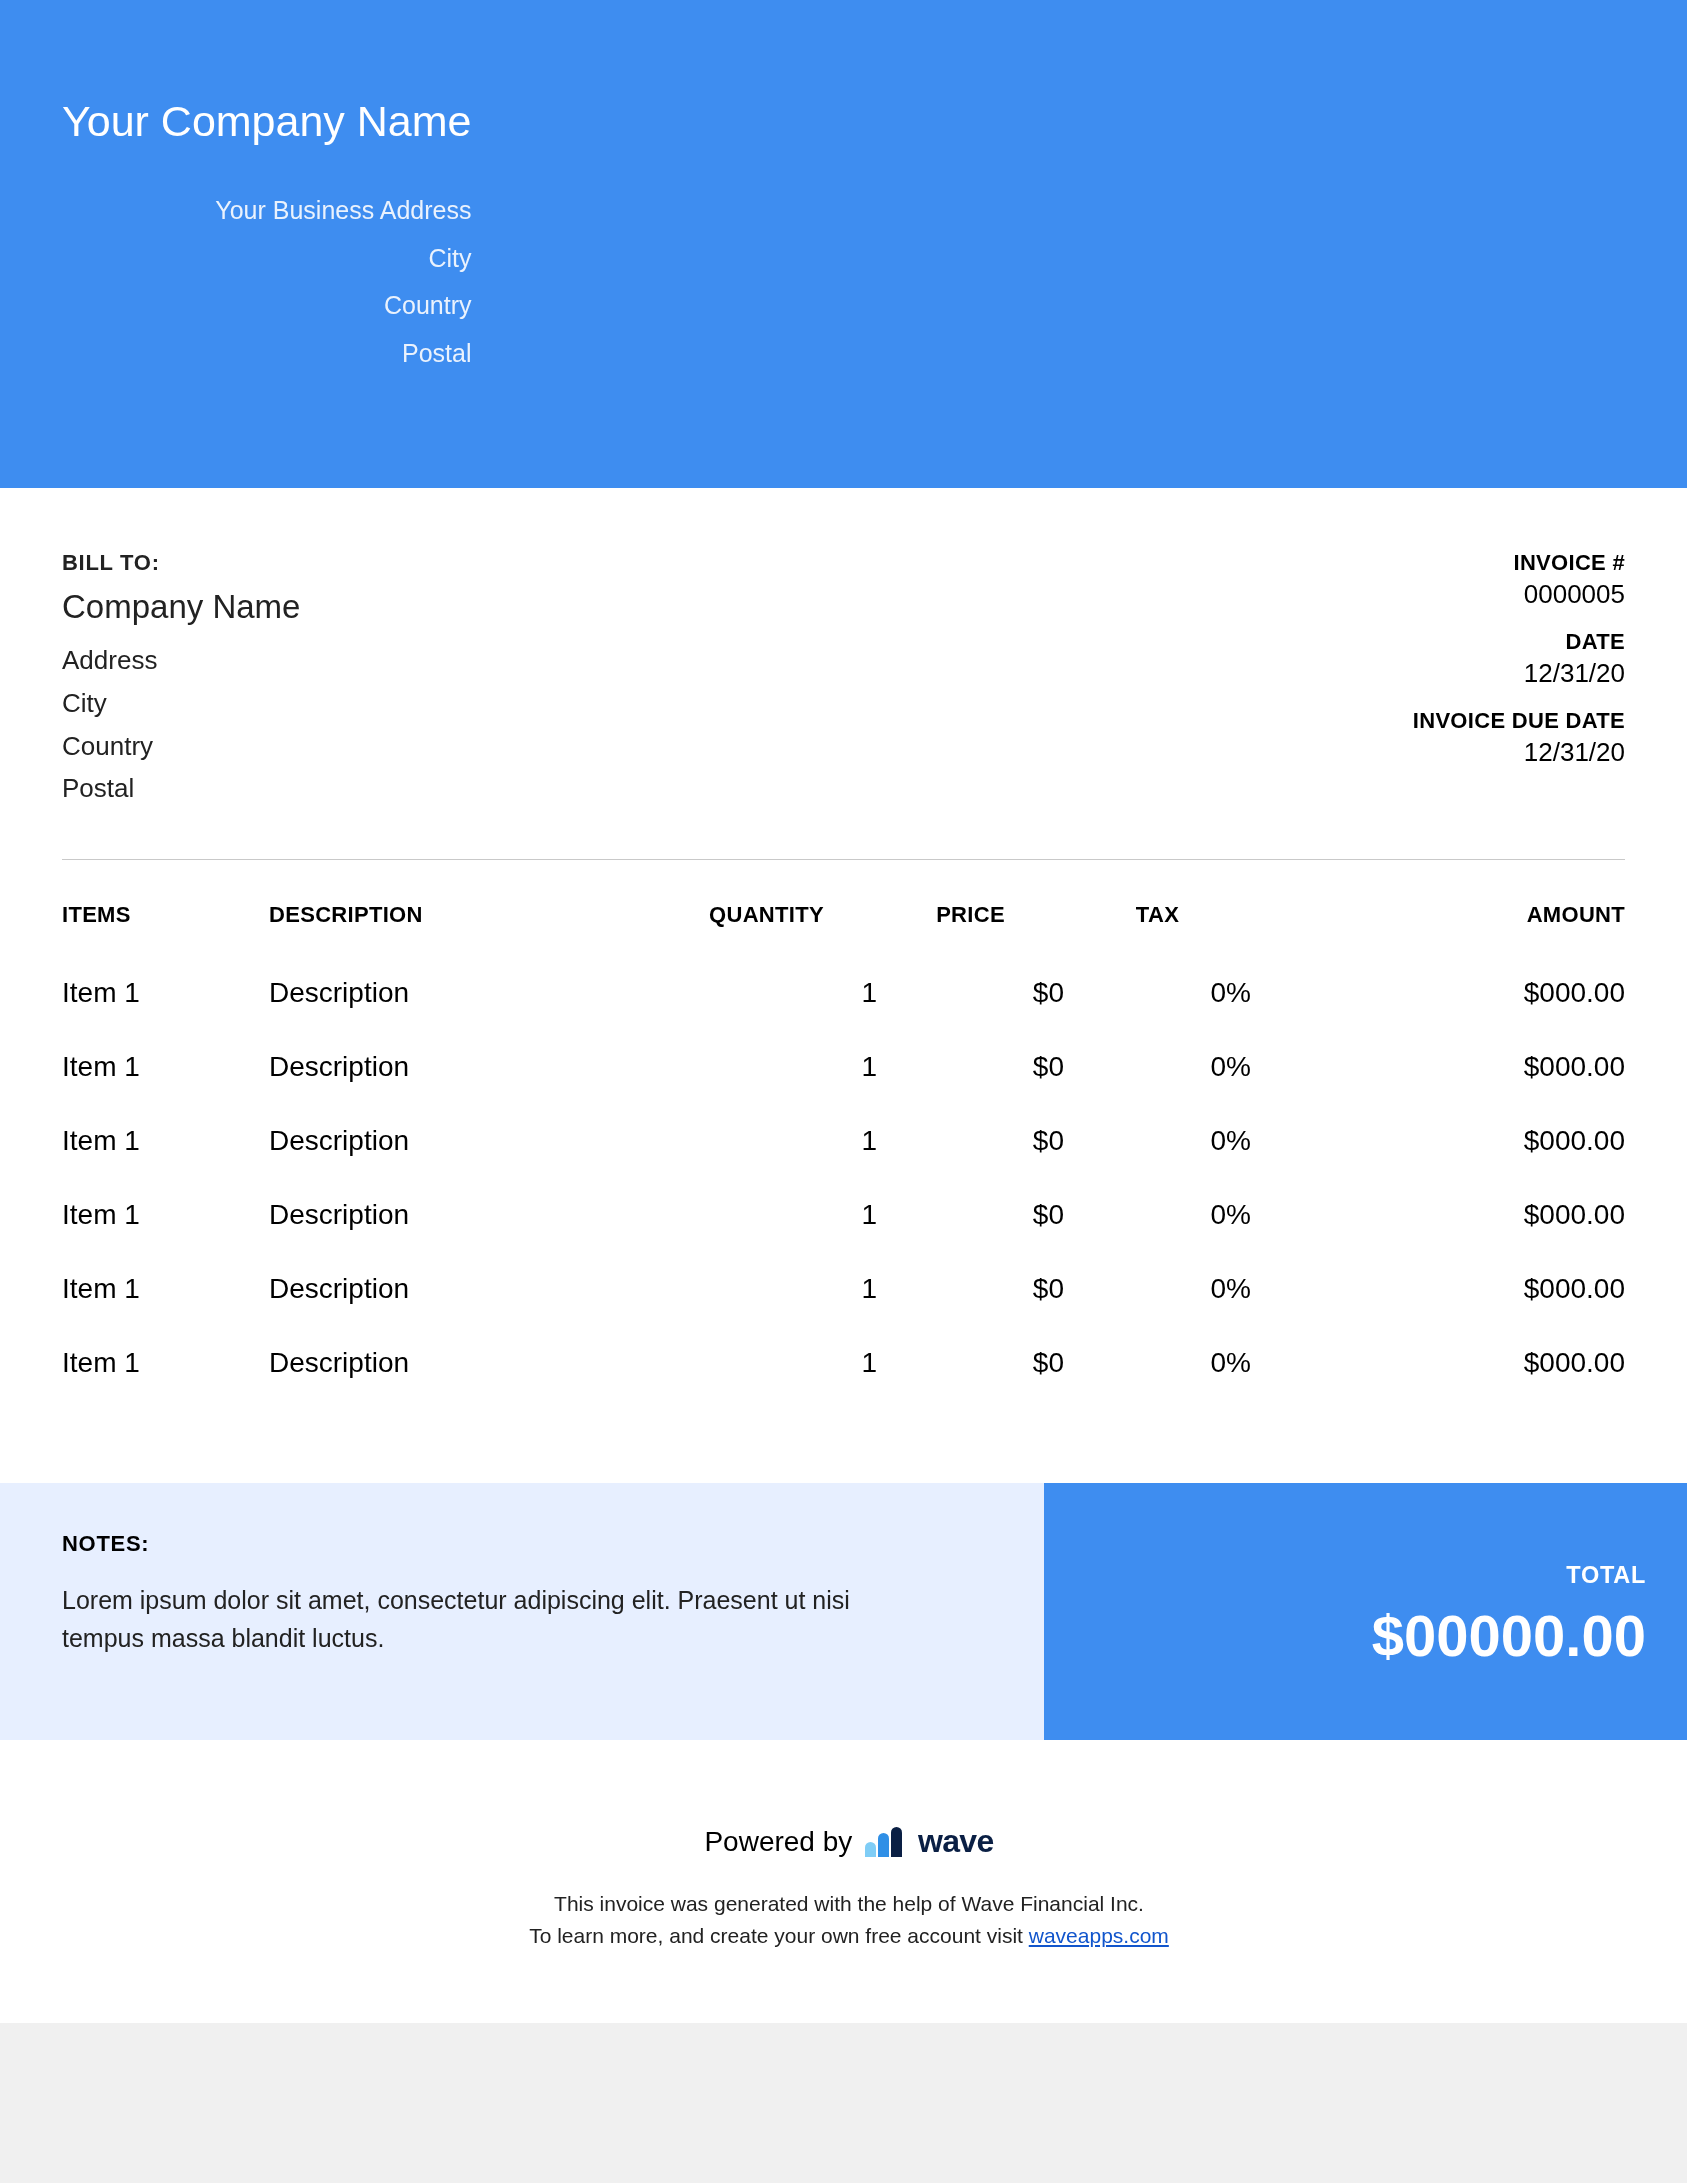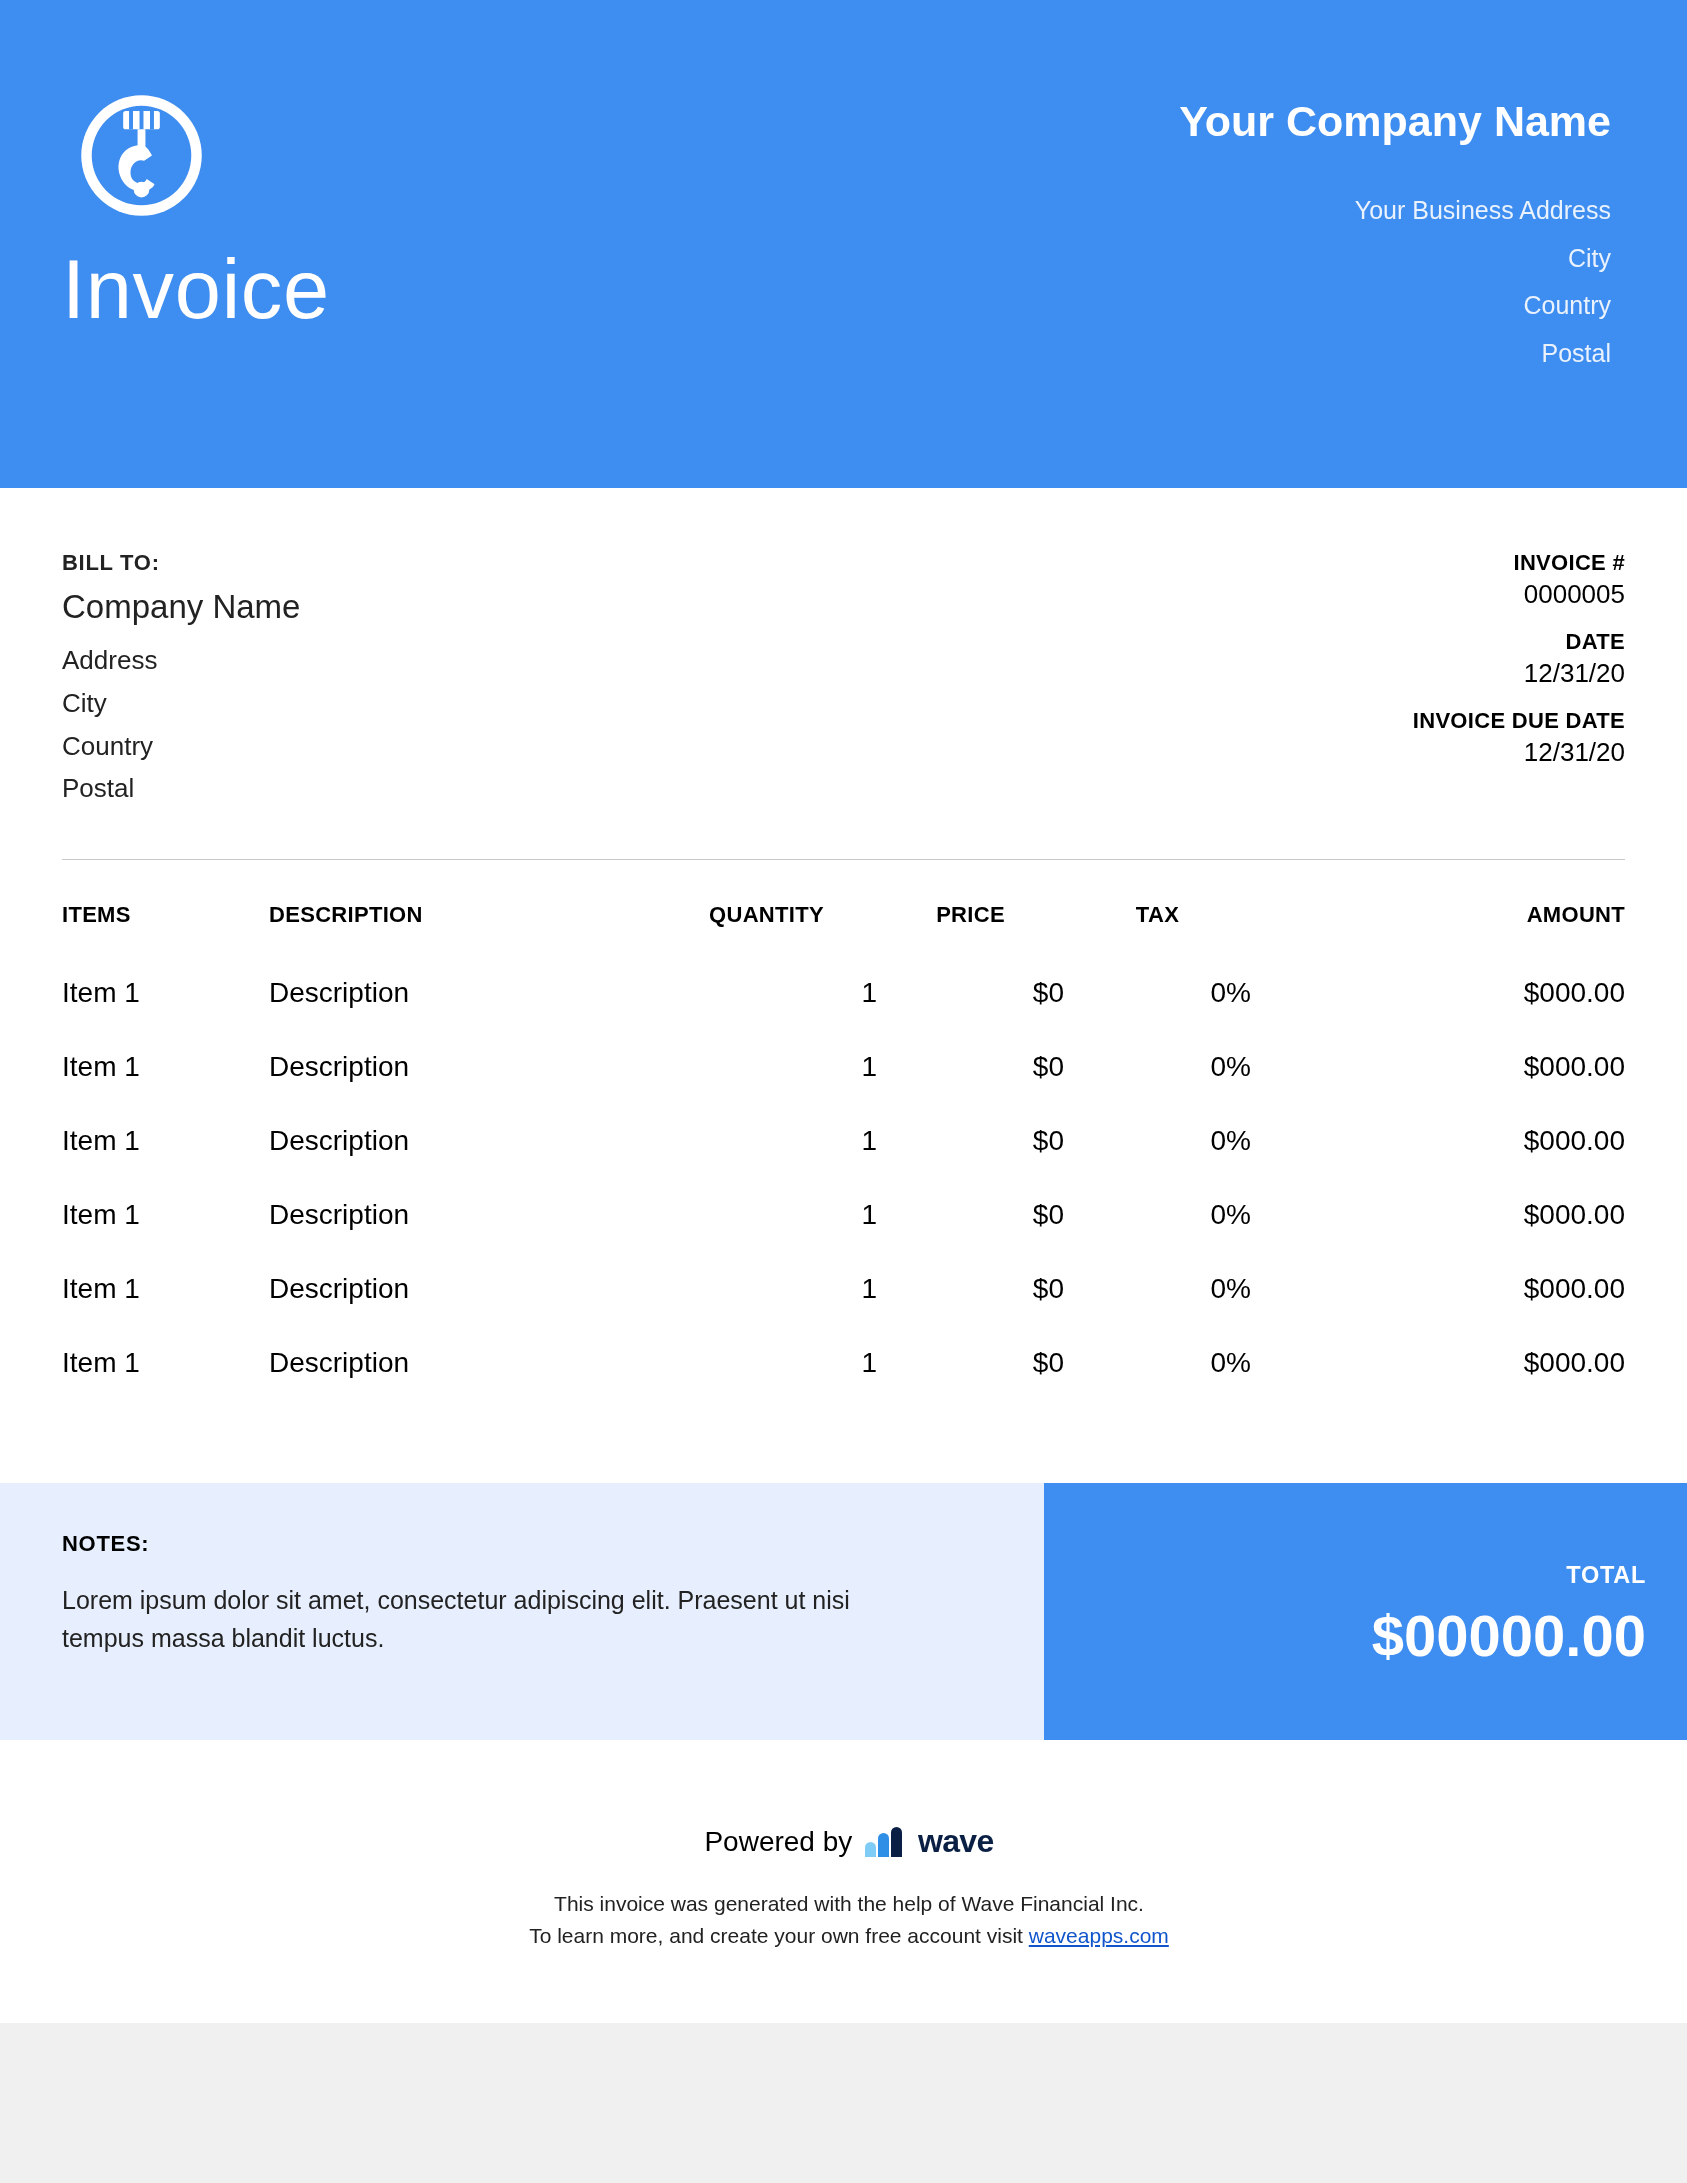--- a/index.html
+++ b/index.html
@@ -33,21 +33,21 @@
     font-size: 83px;
     font-weight: 400;
     letter-spacing: 0.7px;
   }
   .header-right {
     text-align: right;
     padding-top: 7px;
   }
   .company-name {
     font-size: 43px;
-    font-weight: 700;
+    font-weight: 400;
     margin-bottom: 41px;
     margin-right: 14px;
   }
   .company-det {
     font-size: 25px;
     font-weight: 400;
     line-height: 1.9;
     margin-right: 14px;
     color: #eaf2fd;
   }
@@ -144,36 +144,20 @@
   .wave-word { font-size: 32px; font-weight: 800; color:#0a1f44; letter-spacing: -0.7px;}
   .footer-text { font-size: 21px; color:#222; line-height: 1.5; }
   .footer-link { color:#1155cc; text-decoration: underline; }
 </style>
 </head>
 <body>
 
 <div class="page">
 
   <div class="header">
-    <div class="header-left">
-      <div class="logo-circle">
-        <svg viewBox="0 0 100 100" width="131" height="131">
-          <circle cx="50" cy="50" r="46" fill="#ffffff"></circle>
-          <circle cx="50" cy="50" r="38" fill="#3e8df0"></circle>
-          <rect x="36" y="16" width="28" height="14" rx="2" fill="#ffffff"></rect>
-          <line x1="42" y1="16" x2="42" y2="30" stroke="#3e8df0" stroke-width="3"></line>
-          <line x1="50" y1="16" x2="50" y2="30" stroke="#3e8df0" stroke-width="3"></line>
-          <line x1="58" y1="16" x2="58" y2="30" stroke="#3e8df0" stroke-width="3"></line>
-          <rect x="47" y="30" width="6" height="14" fill="#ffffff"></rect>
-          <path d="M50 42 C 34 42 28 58 36 70 C 42 79 56 80 60 72 L54 68 C 52 73 44 72 42 66 C 40 58 46 52 52 54 L58 50 C 56 46 53 42 50 42 Z" fill="#ffffff"></path>
-          <circle cx="50" cy="76" r="6" fill="#ffffff"></circle>
-        </svg>
-      </div>
-      <div class="doc-title">Invoice</div>
-    </div>
     <div class="header-right">
       <div class="company-name">Your Company Name</div>
       <div class="company-det">Your Business Address</div>
       <div class="company-det">City</div>
       <div class="company-det">Country</div>
       <div class="company-det">Postal</div>
     </div>
   </div>
 
   <div class="meta">

